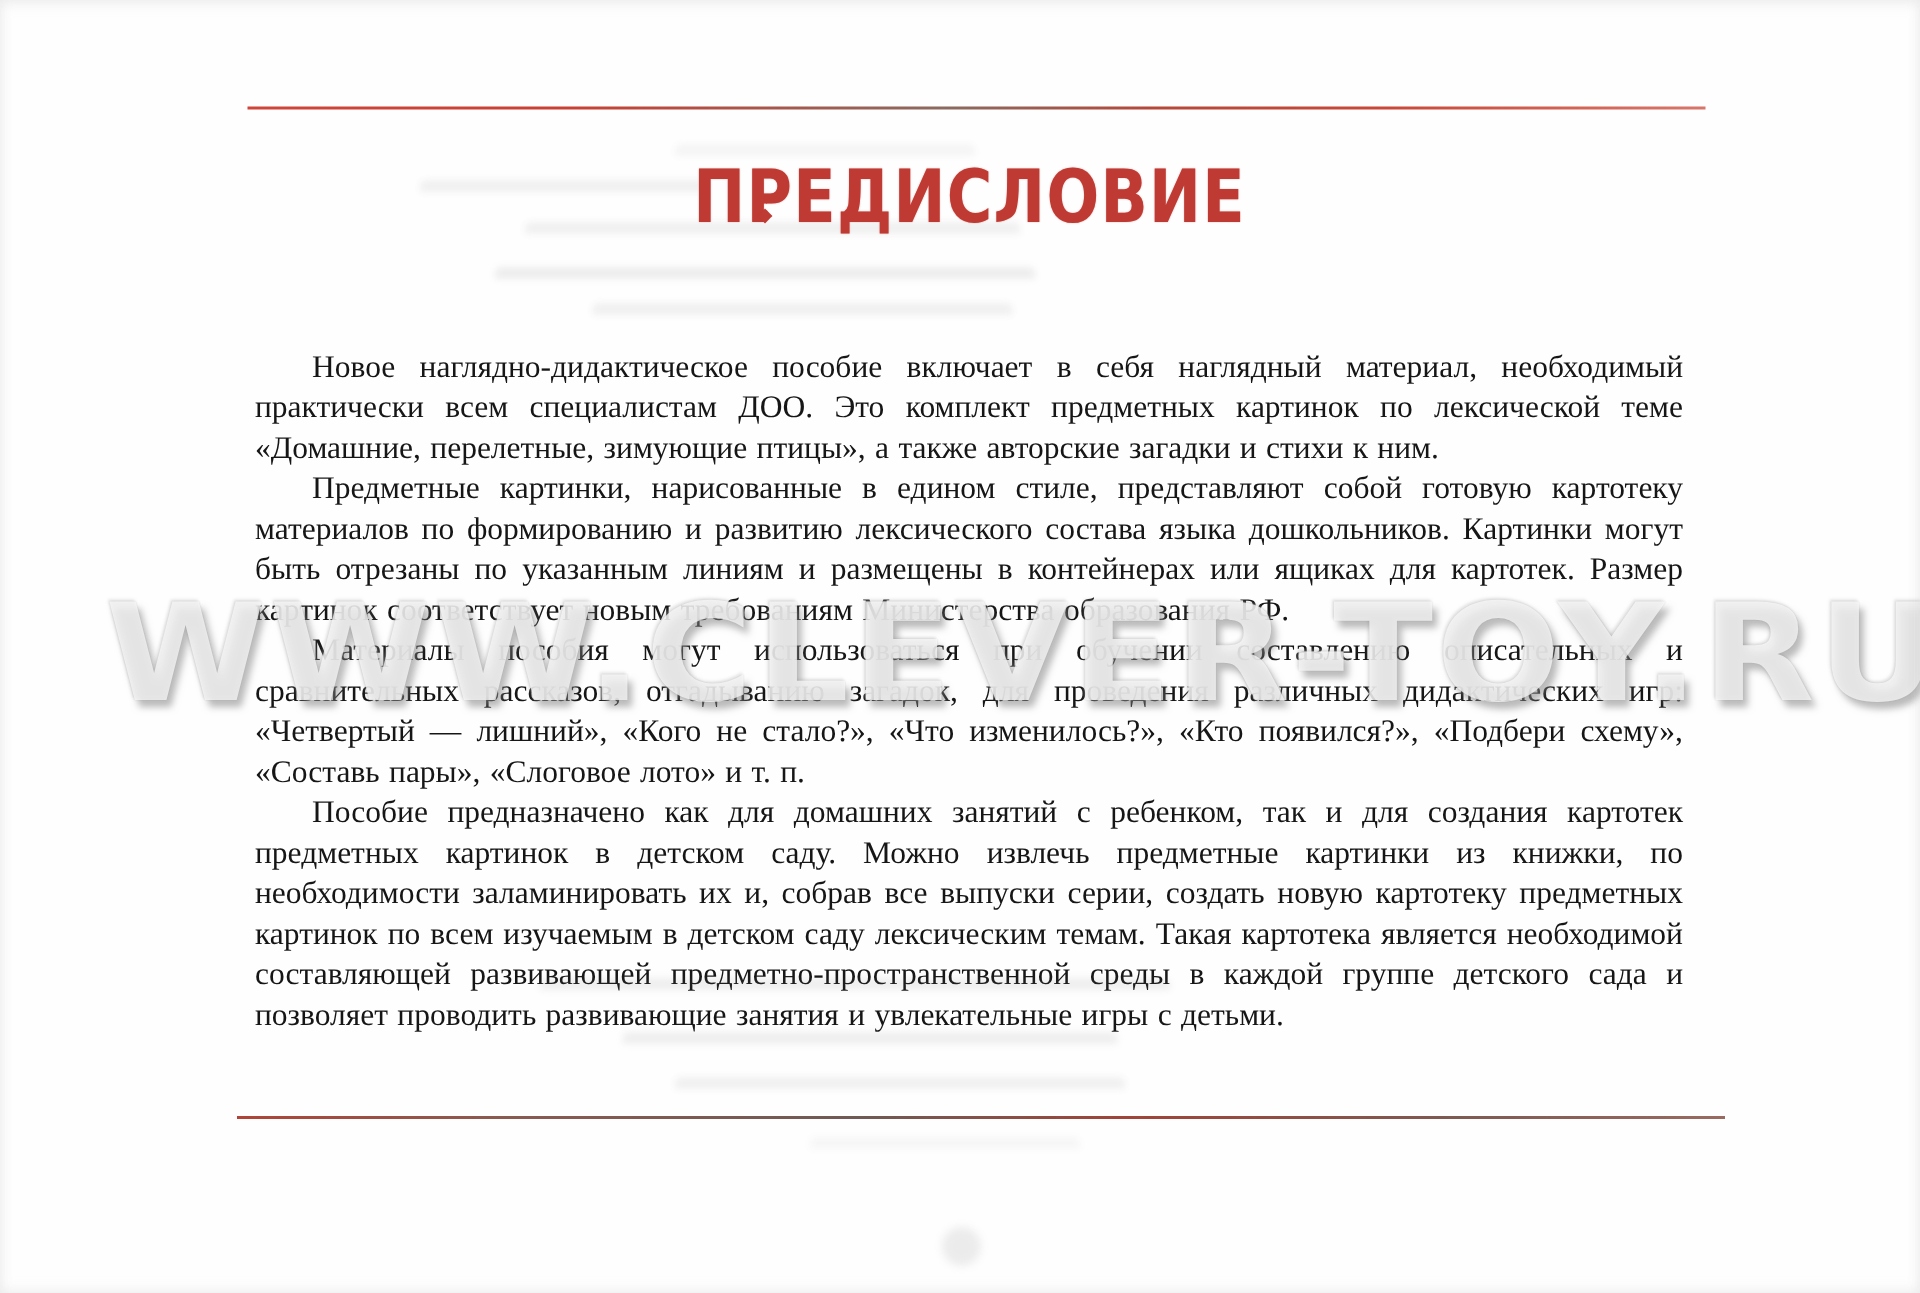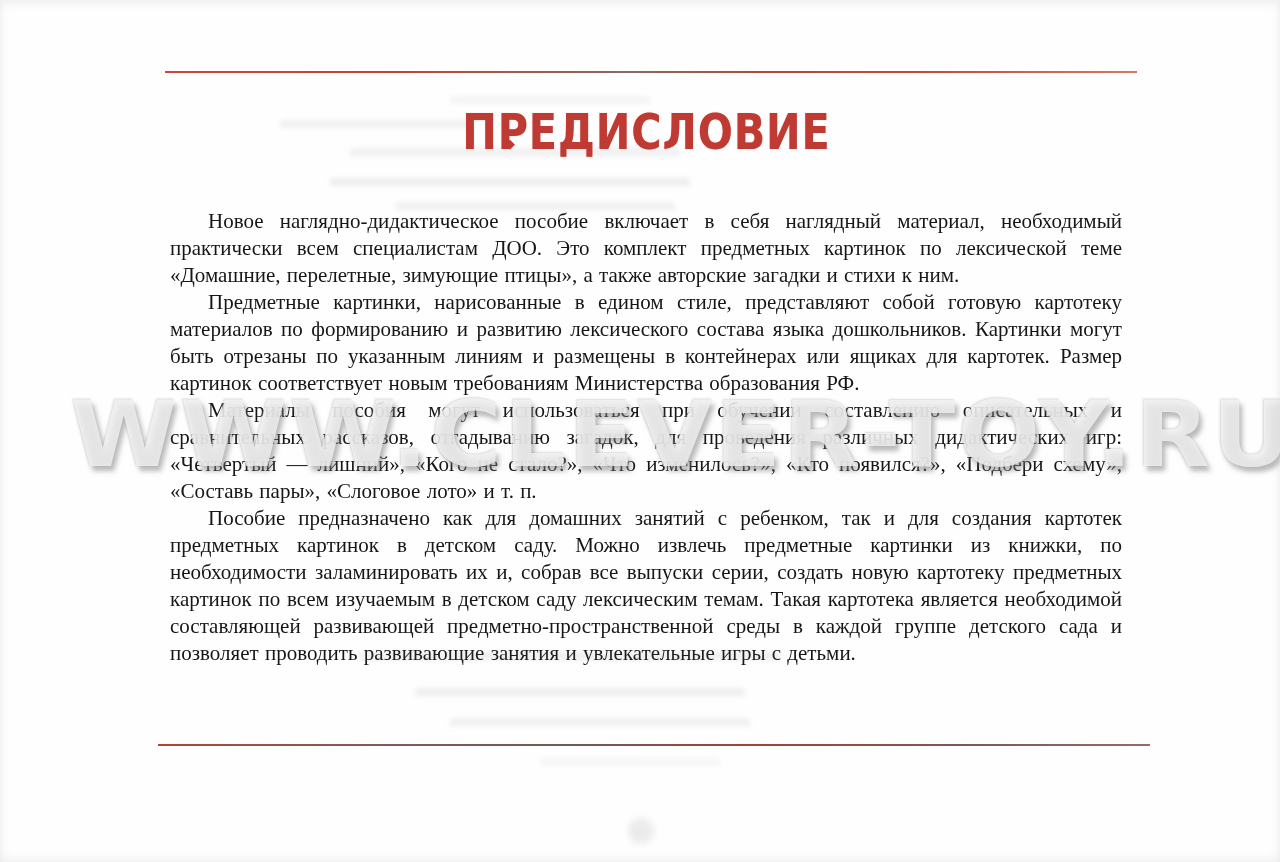--- a/index.html
+++ b/index.html
@@ -78,21 +78,21 @@
     top: -6px;
     width: 4px;
     height: 4px;
     background: var(--title-red, #bf3a33);
     transform: rotate(45deg);
   }
 
   .body-text {
     position: absolute;
     left: 170px;
-    top: 208px;
+    top: 231px;
     width: 952px;
     color: var(--body-ink, #161616);
   }
   .body-text p {
     margin: 0;
     font-size: 21px;
     line-height: 27px;
     text-indent: 38px;
     text-align: justify;
     word-spacing: 1px;

